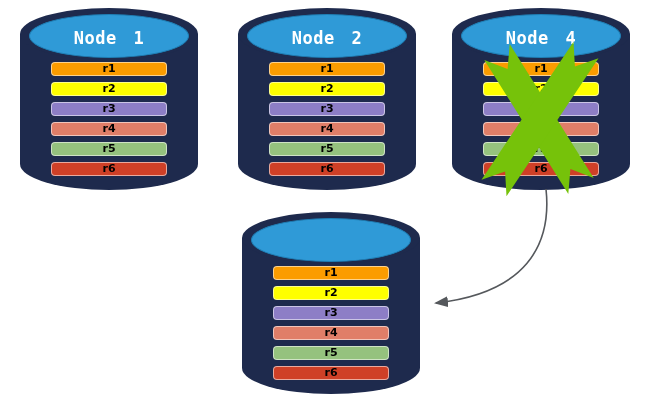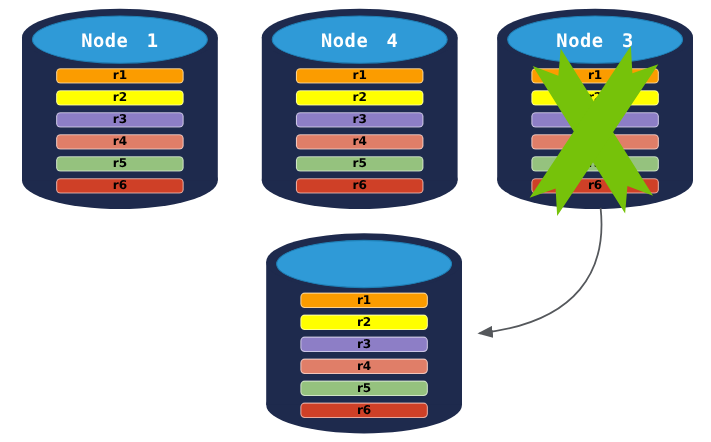--- a/index.html
+++ b/index.html
@@ -45,37 +45,37 @@
         <div class="bar" style="background: rgb(149, 194, 126);">r5</div>
         <div class="bar" style="background: rgb(207, 64, 39);">r6</div>
       </div>
   </div>
 
   <div class="node" style="left:238px; top:8px;">
     <div class="cyl-cap bottom"></div>
     <div class="cyl-body"></div>
     <div class="cyl-cap top"></div>
     <div class="cyl-face"></div>
-    <div class="node-title">Node 4</div>
+    <div class="node-title">Node 2</div>
     <div class="bars">
         <div class="bar" style="background: rgb(251, 156, 0);">r1</div>
         <div class="bar" style="background: rgb(255, 255, 0);">r2</div>
         <div class="bar" style="background: rgb(141, 126, 198);">r3</div>
         <div class="bar" style="background: rgb(224, 126, 104);">r4</div>
         <div class="bar" style="background: rgb(149, 194, 126);">r5</div>
         <div class="bar" style="background: rgb(207, 64, 39);">r6</div>
       </div>
   </div>
 
   <div class="node" style="left:452px; top:8px;">
     <div class="cyl-cap bottom"></div>
     <div class="cyl-body"></div>
     <div class="cyl-cap top"></div>
     <div class="cyl-face"></div>
-    <div class="node-title">Node 3</div>
+    <div class="node-title">Node 4</div>
     <div class="bars">
         <div class="bar" style="background: rgb(251, 156, 0);">r1</div>
         <div class="bar" style="background: rgb(255, 255, 0);">r2</div>
         <div class="bar" style="background: rgb(141, 126, 198);">r3</div>
         <div class="bar" style="background: rgb(224, 126, 104);">r4</div>
         <div class="bar" style="background: rgb(149, 194, 126);">r5</div>
         <div class="bar" style="background: rgb(207, 64, 39);">r6</div>
       </div>
     <svg class="xmark" width="178" height="200" viewBox="0 0 178 200">
       <polygon points="32.3,52 55.6,60.9 57.7,36 141.7,170 118.4,161.1 116.3,186" fill="#76C20A"></polygon>

